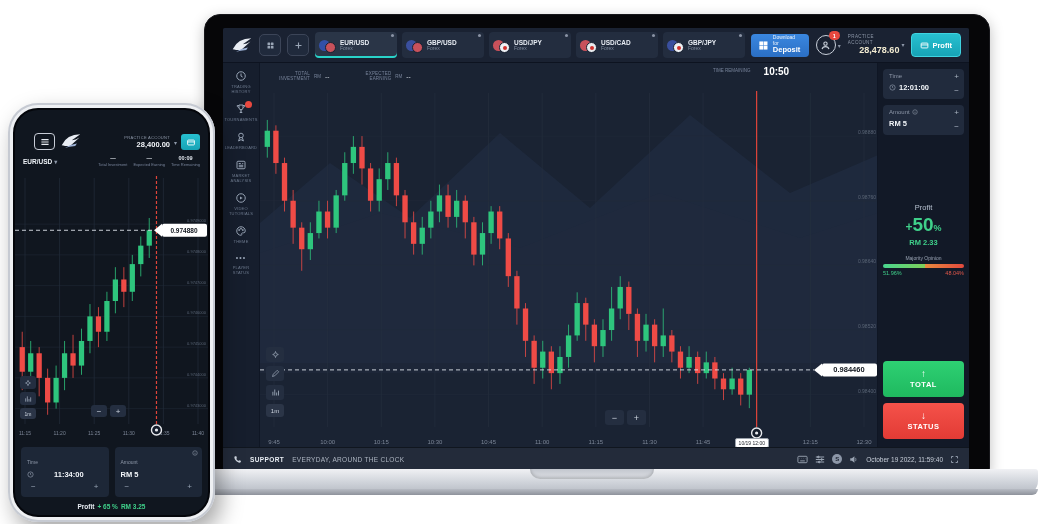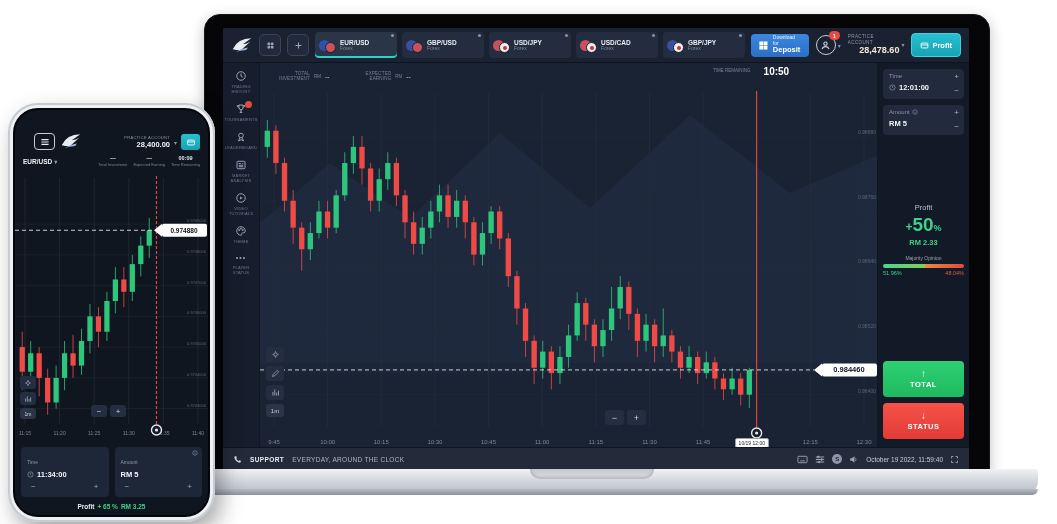--- a/index.html
+++ b/index.html
@@ -141,21 +141,21 @@
   .p-stat{display:flex;flex-direction:column;align-items:center;line-height:1.3;margin-left:auto;}
   .p-stat + .p-stat{margin-left:0;}
   .p-stat .v{font-size:5.5px;color:#dfe5ec;font-weight:bold;}
   .p-stat .l{font-size:4px;color:#77839a;}
   .p-chart{flex:1;position:relative;}
   .p-tools{position:absolute;left:5px;bottom:26px;display:flex;flex-direction:column;gap:3px;z-index:3;}
   .p-zoom{position:absolute;left:76px;bottom:28px;display:flex;gap:3px;z-index:3;}
   .p-cards{flex:0 0 50px;display:flex;gap:6px;padding:2px 6px 0;}
   .p-card{flex:1;background:#1d2737;border-radius:4px;padding:3px 6px;position:relative;}
   .p-card-label{font-size:5px;color:#8d97a8;}
-  .p-card-value{font-size:7.5px;font-weight:bold;color:#f2f5f9;margin-top:2px;display:flex;align-items:center;gap:3px;}
+  .p-card-value{font-size:7.5px;font-weight:bold;color:#f2f5f9;margin-top:2px;display:flex;align-items:center;gap:20px;}
   .p-card-ctrl{display:flex;justify-content:space-between;color:#97a3b4;font-size:8px;margin-top:3px;padding:0 4px;}
   .p-info{position:absolute;right:4px;top:3px;}
   .p-profit{flex:0 0 18px;display:flex;align-items:center;justify-content:center;gap:3px;}
   .p-profit .w{font-size:6.5px;font-weight:bold;color:#e8edf3;}
   .p-profit .g{font-size:6.5px;font-weight:bold;color:#3fd08a;}
 </style>
 </head>
 <body>
 
 <div class="stage">

